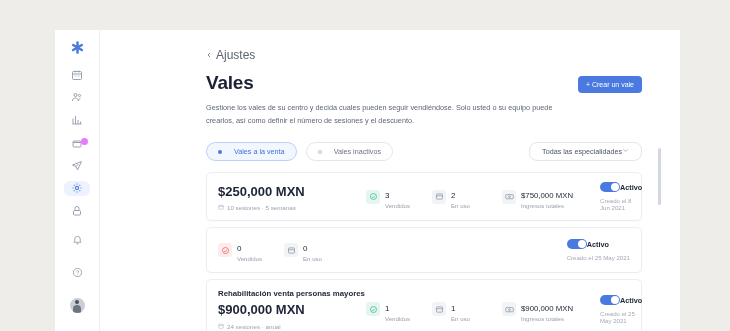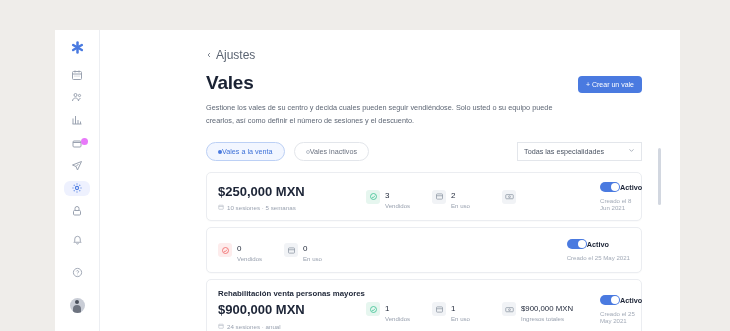--- a/index.html
+++ b/index.html
@@ -103,46 +103,46 @@
     margin-top: 8px;
     max-width: 360px;
   }
   .filter-row {
     display: flex; align-items: center;
     margin-top: 15px;
     justify-content: space-between;
   }
   .tabs { display: flex; gap: 9px; }
   .pill {
-    display: flex; align-items: center; gap: 0;
+    display: flex; align-items: center; gap: 12px;
     border-radius: 999px;
     font-size: 7.2px;
     padding: 4px 11px;
     border: 1px solid #e3e6eb;
     color: #6b7280;
     background:#fff;
     cursor: pointer;
     white-space: nowrap;
   }
   .pill.selected {
     background: #f2f6ff;
     border-color: #bcd0f5;
     color: #3f72d8;
   }
   .pill .dot {
     width: 4px; height: 4px; border-radius: 50%;
     background: #4a7ae0; display:block;
   }
   .pill.muted .dot { background: transparent; border: 1px solid #b9bfc9; }
   .select {
-    display:flex; align-items:center; gap:24px;
+    display:flex; align-items:center; gap:0;
     font-size: 7.2px; color: #4b5463;
     border: 1px solid #e3e6eb;
-    border-radius: 0;
-    padding: 4px 6px;
+    border-radius: 8px;
+    padding: 4px 12px;
     background:#fff;
     cursor: pointer;
     white-space: nowrap;
   }
   
   .cards { margin-top: 11px; }
   .card {
     border: 1px solid #ebedf1;
     border-radius: 5px;
     background:#fff;
@@ -387,20 +387,24 @@
               <span class="stat-val">2</span>
               <span class="stat-lbl" style="display:block">En uso</span>
             </span>
           </div>
           <div class="stat s3">
             <span class="stat-ico gray">
               <svg width="9" height="9" viewBox="0 0 24 24" fill="none" stroke="#8c95a3" stroke-width="2">
                 <rect x="2" y="7" width="20" height="11" rx="2"></rect>
                   <circle cx="12" cy="12.5" r="2.4"></circle>
               </svg>
+            </span>
+            <span>
+              <span class="stat-val money">$750,000 MXN</span>
+              <span class="stat-lbl" style="display:block">Ingresos totales</span>
             </span>
           </div>
           <div class="card-right">
             <div class="toggle-row">
               <span class="toggle">
                   <span class="knob"></span>
                 </span>
               <span class="toggle-label">Activo</span>
             </div>
             <div class="created">Creado el 8 Jun 2021</div>

